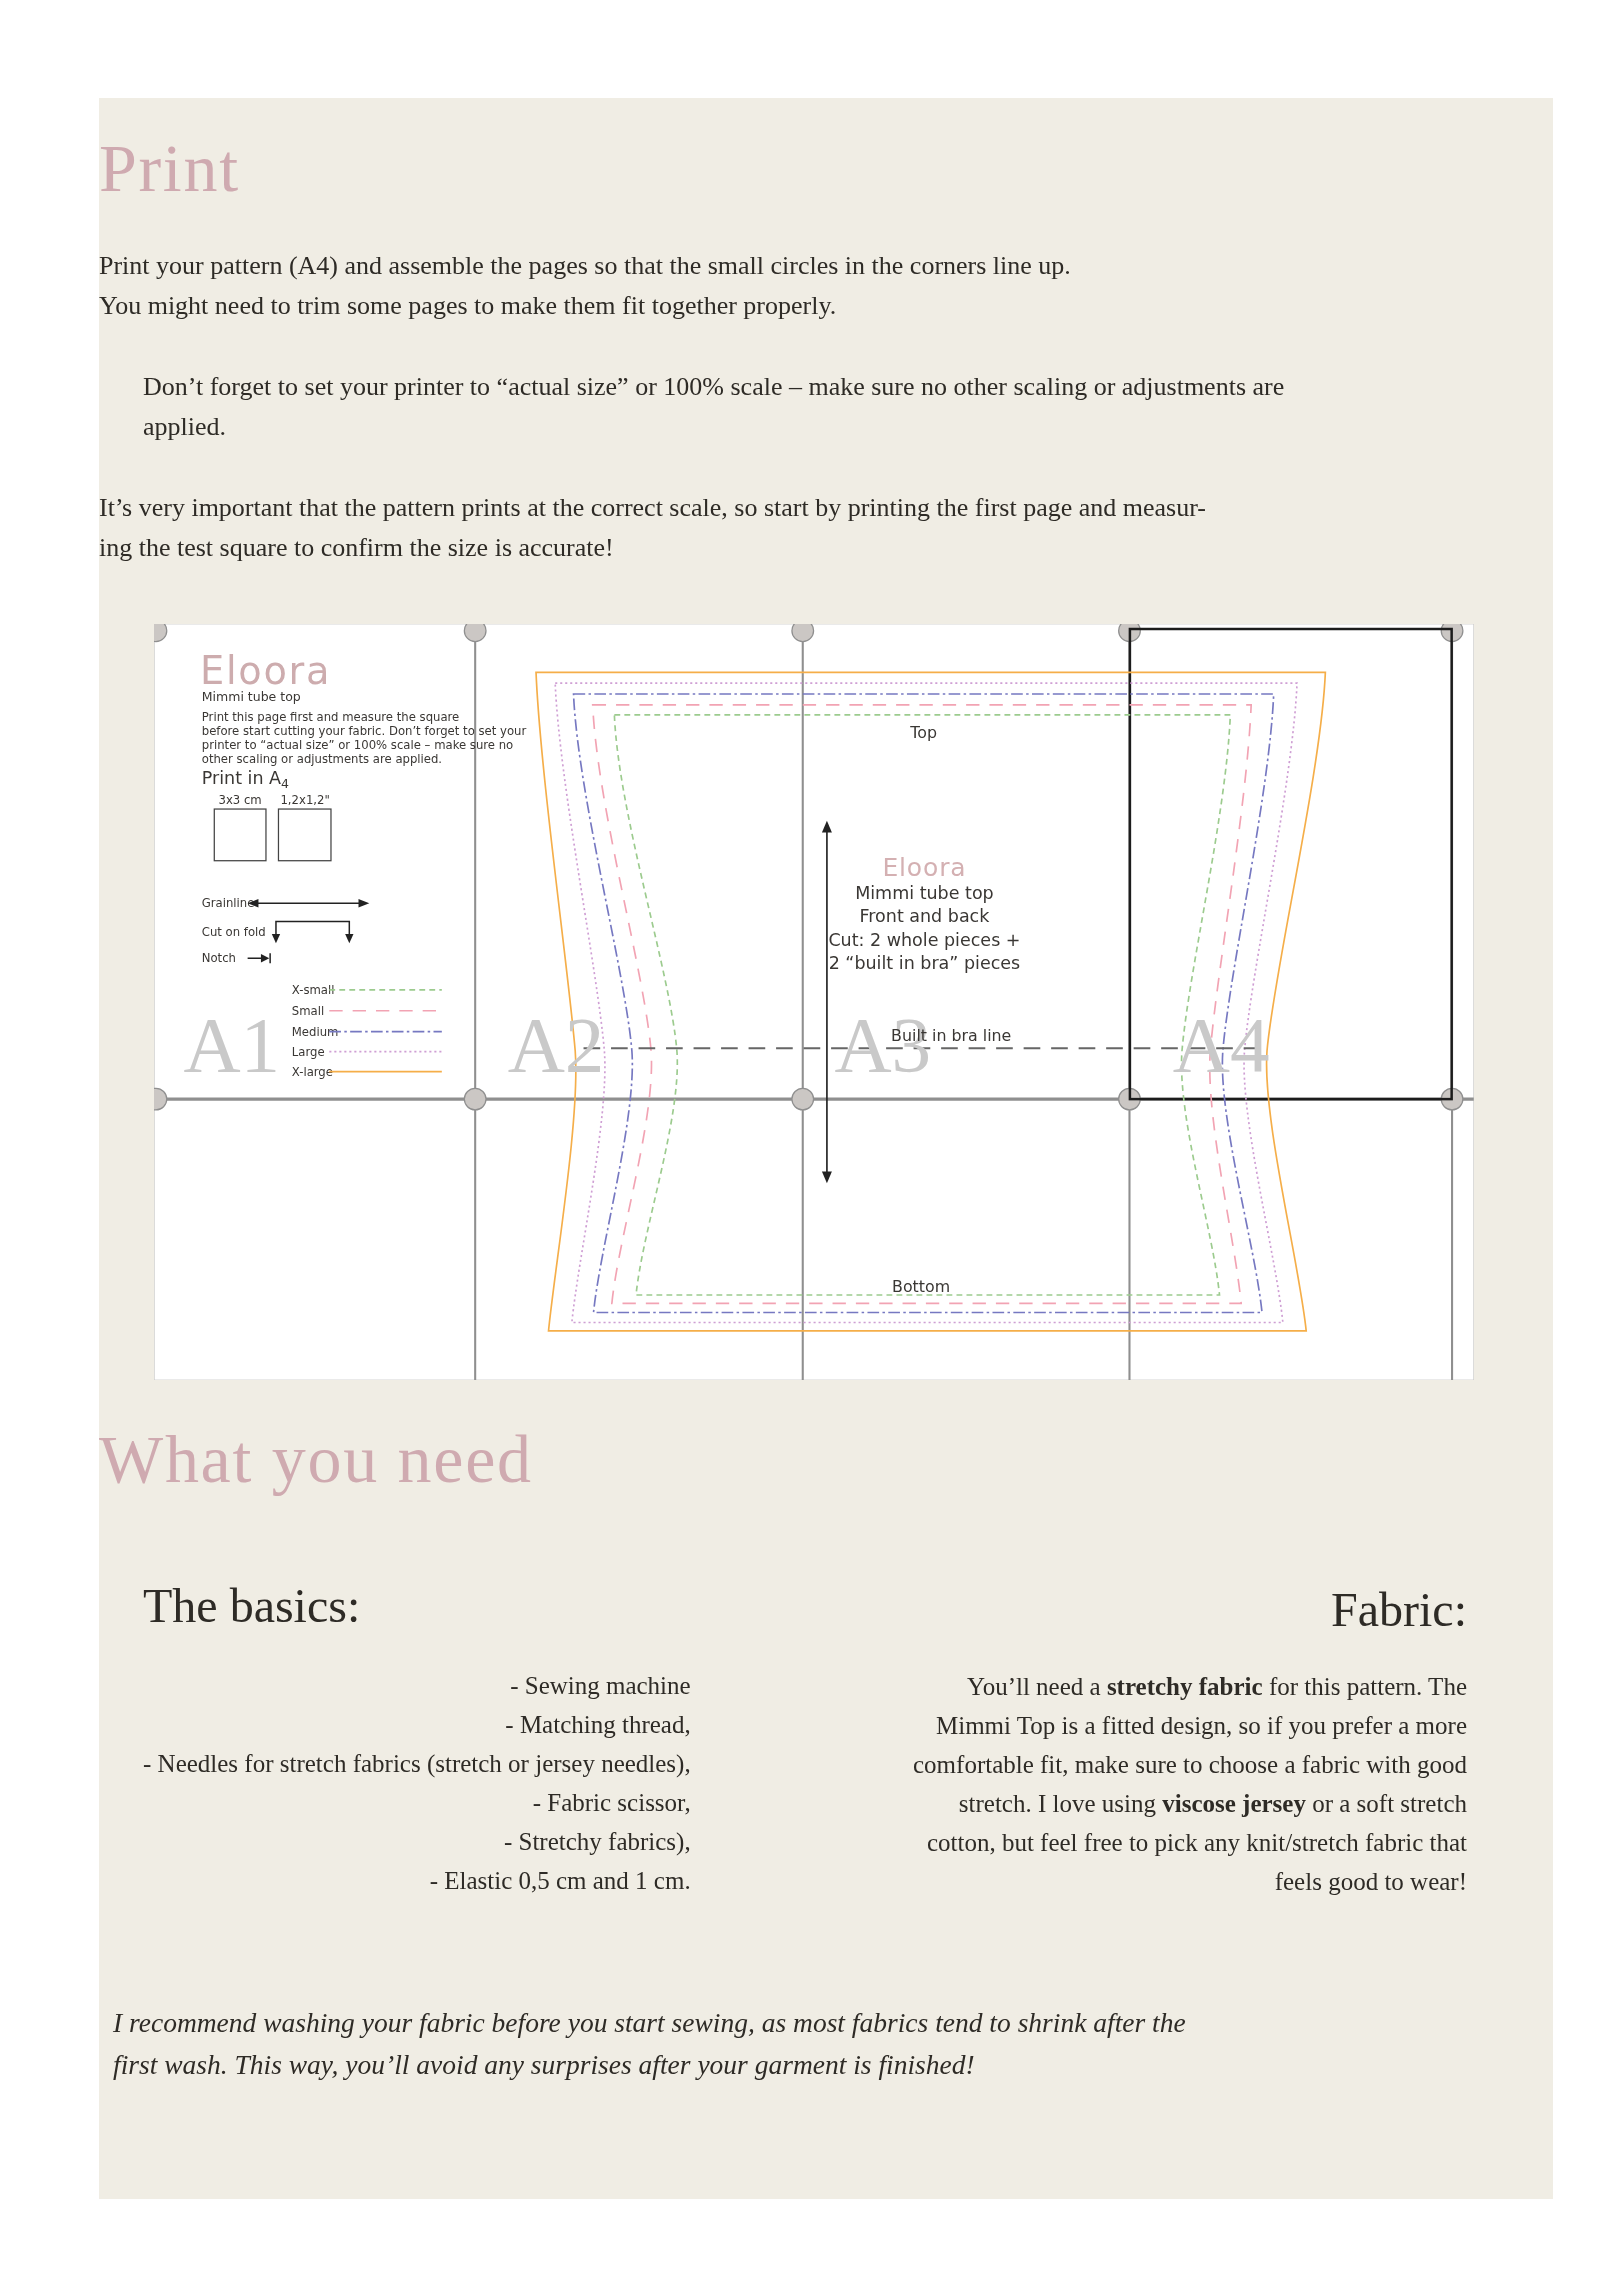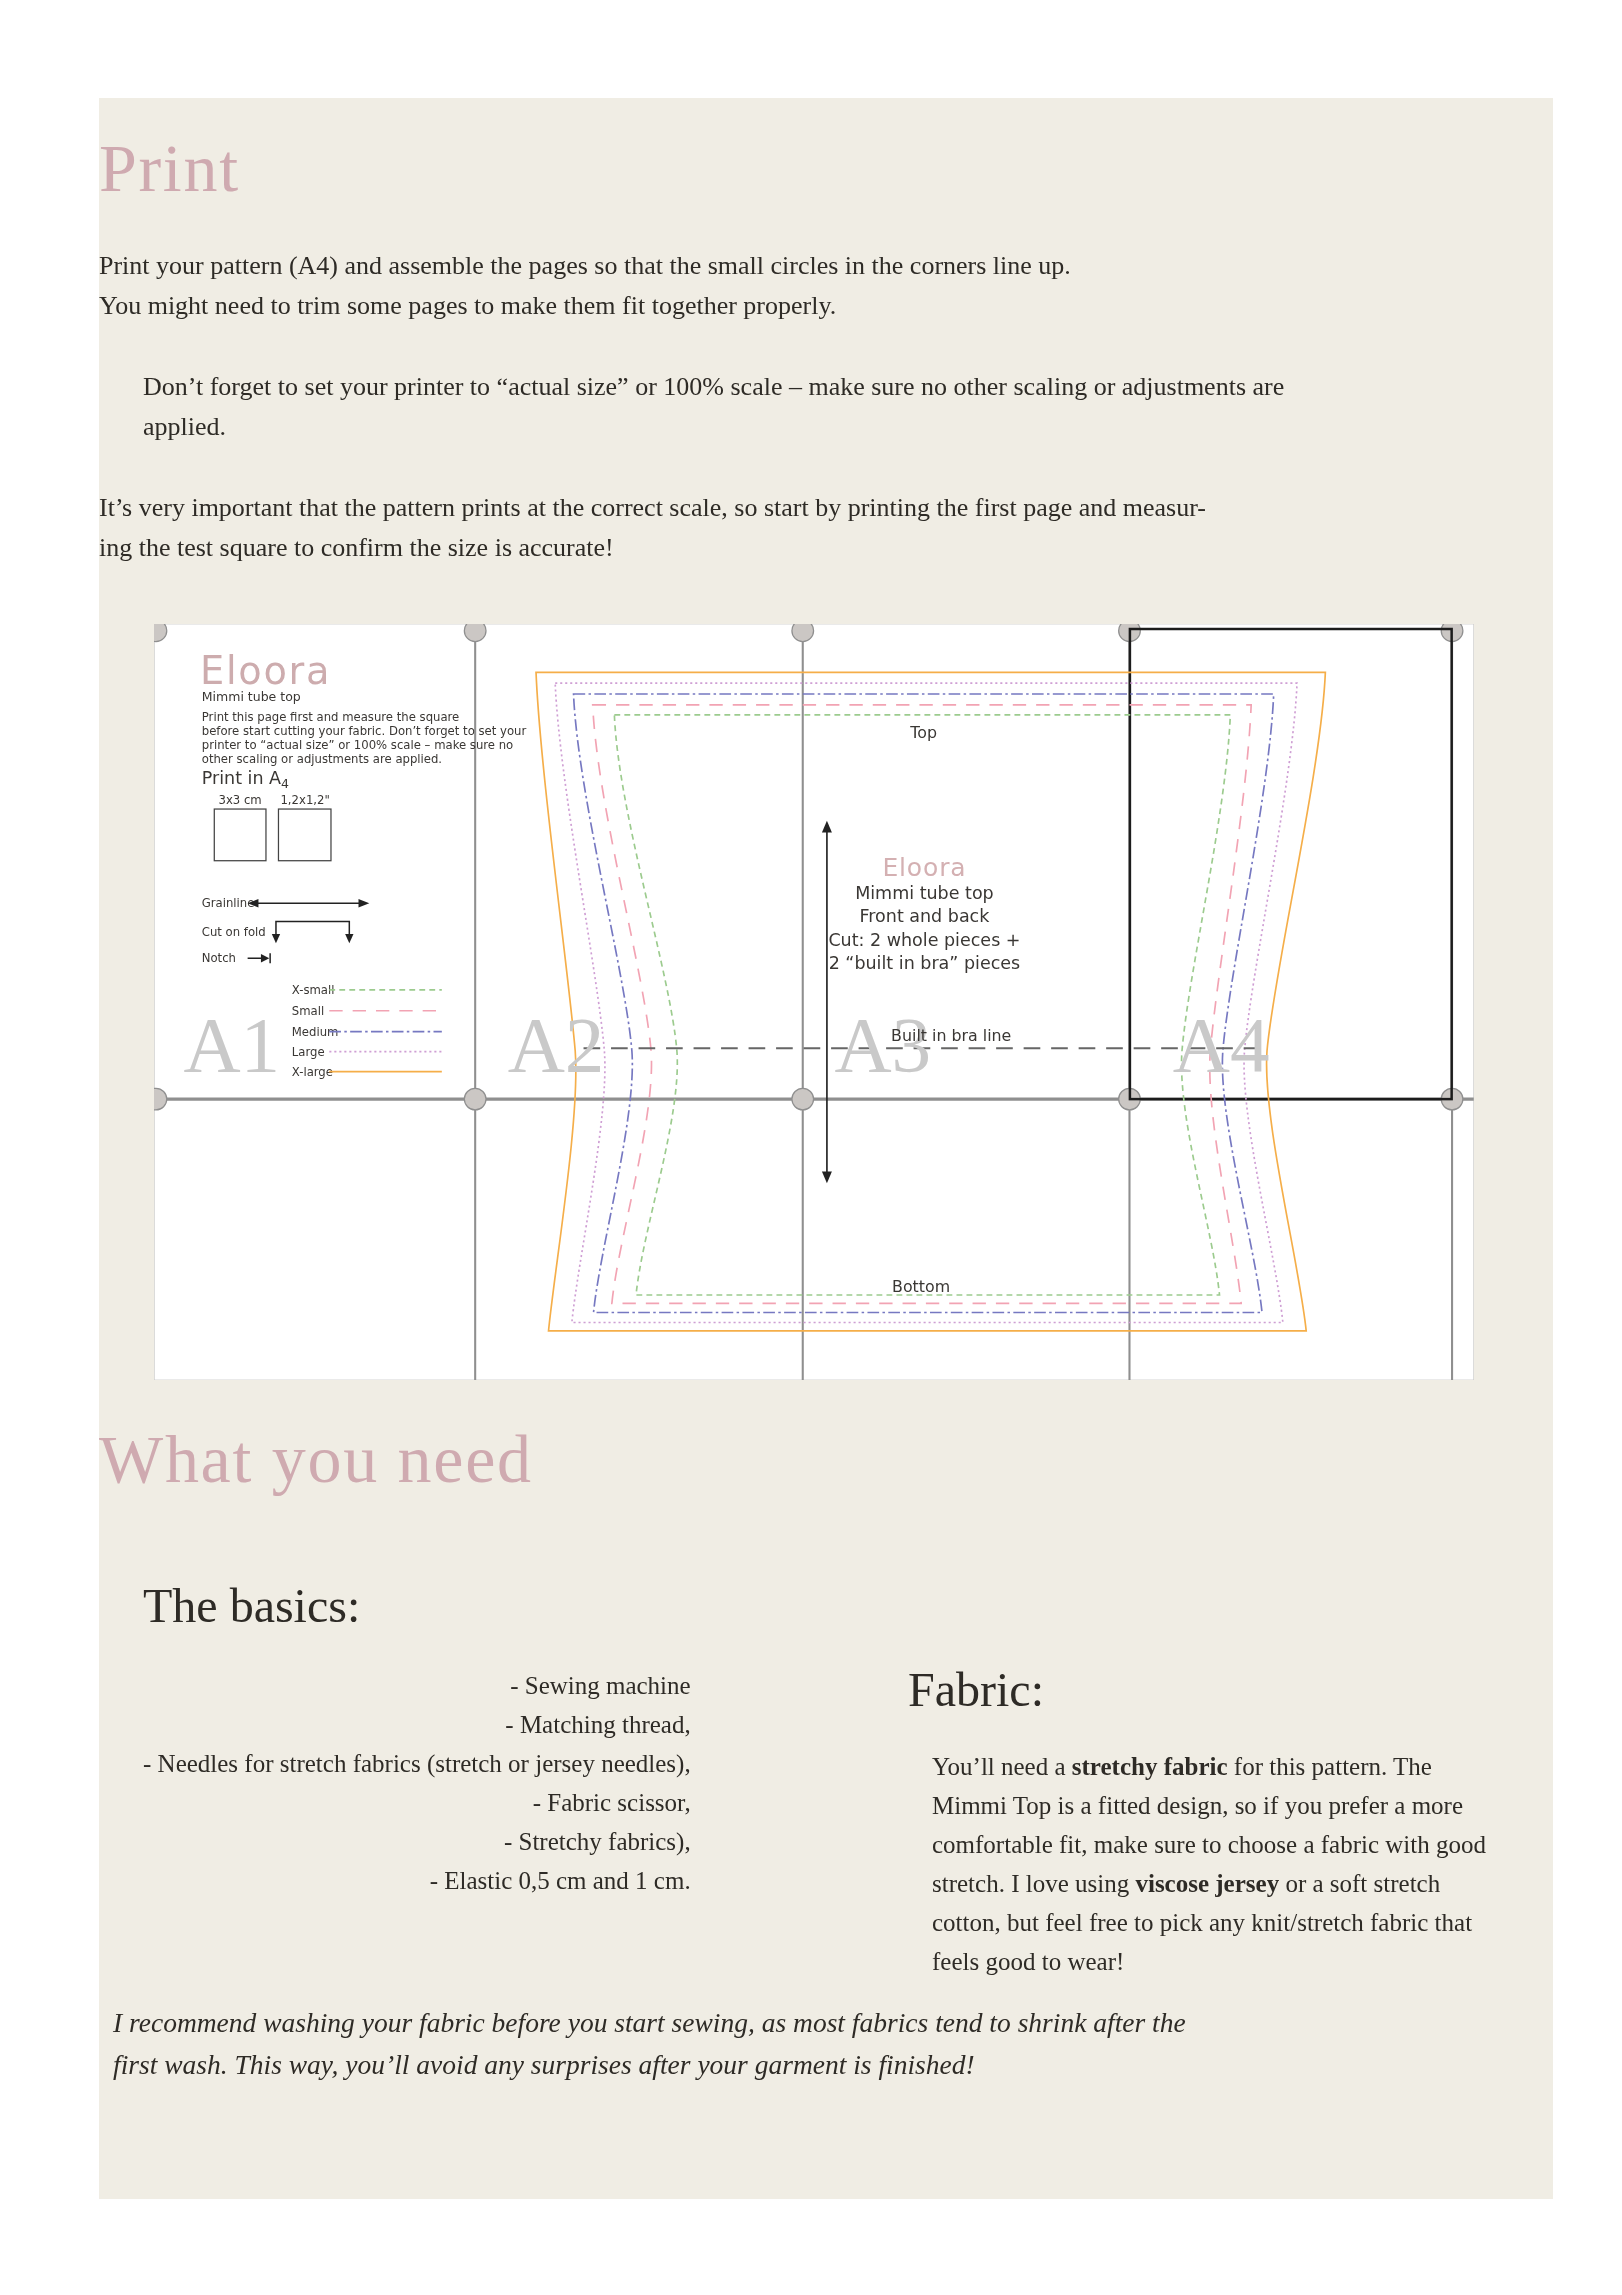--- a/index.html
+++ b/index.html
@@ -16,21 +16,21 @@
   }
   .abs { position:absolute; }
   .centered { left:0; width:100%; white-space:pre-line; }
   .big-title {
     color:#cfaab0; font-size:68px; line-height:1.1; letter-spacing:1.7px;
     font-weight:400;
   }
   .body-text { font-size:26px; line-height:40px; }
   .col-heading { font-size:48px; font-weight:400; }
   .list-item { font-size:25px; line-height:39px; white-space:pre; }
-  .fabric-para { font-size:25px; line-height:39px; width:559px;margin-left:24px; }
+  .fabric-para { font-size:25px; line-height:39px; width:559px; }
   .fabric-para strong { font-weight:bold; }
   .note { font-style:italic; font-size:27.5px; line-height:42px; }
 
   
   svg text { font-family:"DejaVu Sans", sans-serif; fill:#3a3734; }
   .d-logo   { fill:#cdacae; font-size:46px; letter-spacing:2px; }
   .d-logo-c { fill:#d4b0b2; font-size:30px; letter-spacing:1px; }
   .d-sub    { font-size:15px; }
   .d-tiny   { font-size:14px; }
   .d-print  { font-size:21px; }
@@ -185,21 +185,21 @@
     <div style="margin-top:33px;text-align:right;">
       <div class="list-item">- Sewing machine</div>
       <div class="list-item">- Matching thread,</div>
       <div class="list-item">- Needles for stretch fabrics (stretch or jersey needles),</div>
       <div class="list-item">- Fabric scissor,</div>
       <div class="list-item">- Stretchy fabrics),</div>
       <div class="list-item">- Elastic 0,5 cm and 1 cm.</div>
     </div>
   </div>
 
-  <div class="abs" style="left:809px; top:1564px;">
+  <div class="abs" style="left:809px; top:1484px;text-align:right;">
     <div class="col-heading">Fabric:</div>
     <p class="fabric-para" style="margin-top:30px;"><span>You’ll need a </span><strong>stretchy fabric</strong><span> for this pattern. The Mimmi Top is a fitted design, so if you prefer a more comfortable fit, make sure to choose a fabric with good stretch. I love using </span><strong>viscose jersey</strong><span> or a soft stretch cotton, but feel free to pick any knit/stretch fabric that feels good to wear!</span></p>
   </div>
 
   <div class="abs centered note" style="top:1904px;padding-left:14px;">I recommend washing your fabric before you start sewing, as most fabrics tend to shrink after the
 first wash. This way, you’ll avoid any surprises after your garment is finished!</div>
 
 </div>
 
 

